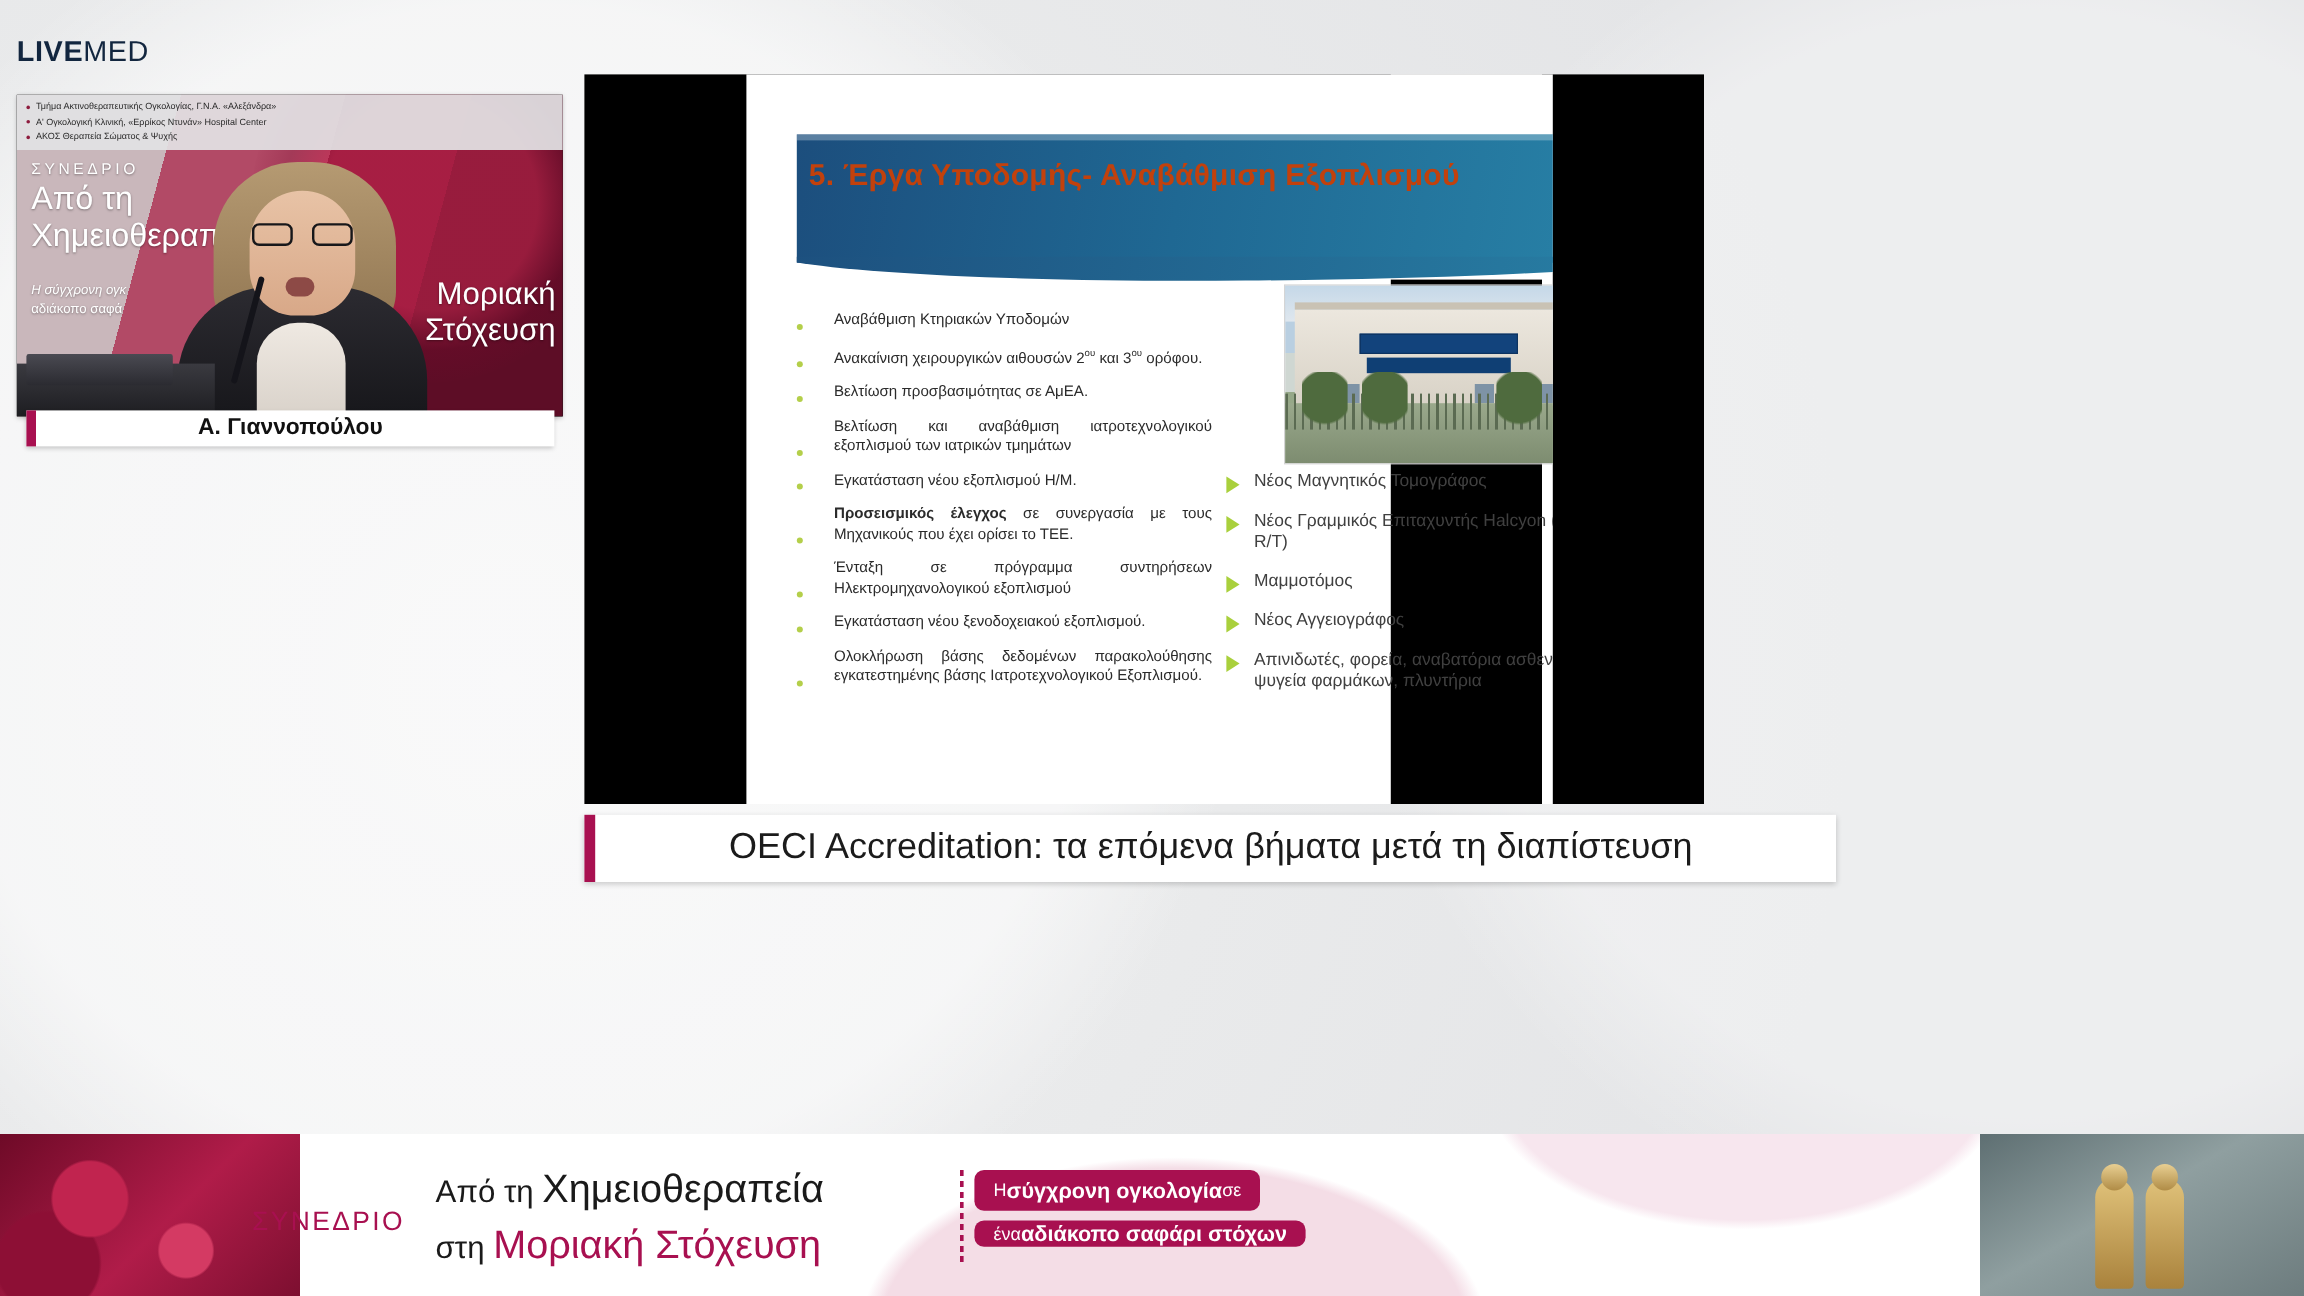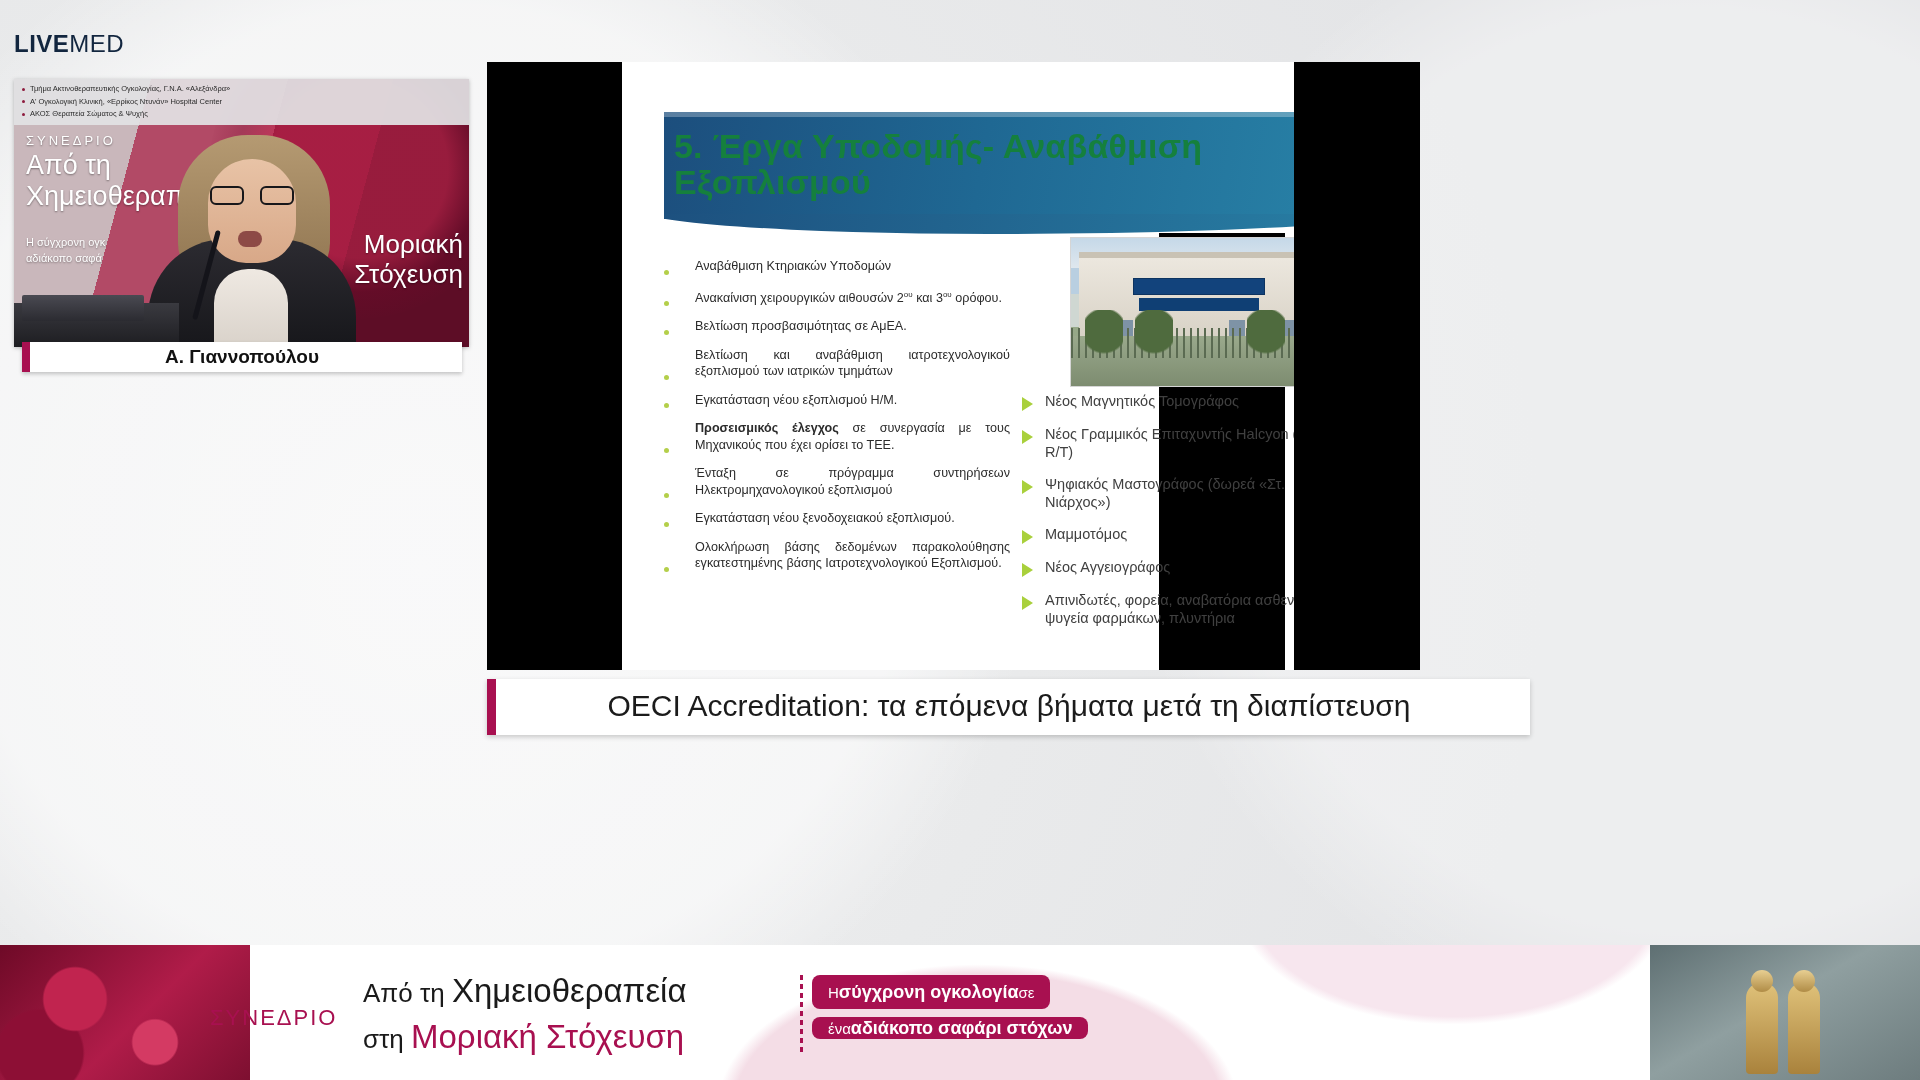--- a/index.html
+++ b/index.html
@@ -68,21 +68,21 @@
   .cam-head-strip .dt{
     width:3px; height:3px; border-radius:50%; background:#8d1b3d; flex:none;
   }
   .poster-text{
     position:absolute; left:12px; top:54px; width:240px; color:#fff;
     text-shadow:0 1px 2px rgba(0,0,0,.4);
   }
   .poster-text .pt-sm{ font-size:13px; letter-spacing:3px; font-weight:300; }
   .poster-text .pt-lg1{ font-size:27px; font-weight:300; line-height:31px; margin-top:2px;}
   .poster-text .pt-lg2{ font-size:27px; font-weight:300; line-height:31px;}
-  .poster-text .pt-b1{ font-size:11px; margin-top:22px; line-height:16px;}
+  .poster-text .pt-b1{ font-size:11px; margin-top:22px; line-height:16px;font-style:italic;}
   .poster-text .pt-b2{ font-size:11px; line-height:16px;}
   .poster-right{
     position:absolute; right:6px; top:150px; width:200px; color:#fff; text-align:right;
     text-shadow:0 1px 2px rgba(0,0,0,.4);
   }
   .poster-right .r1{ font-size:26px; font-weight:300; line-height:30px;}
   .poster-right .r2{ font-size:26px; font-weight:300; line-height:30px;}
   
   .speaker{
     position:absolute; left:128px; bottom:0; width:220px; height:215px;
@@ -179,21 +179,21 @@
     position:absolute; left:42px; top:152px; width:760px; height:22px; z-index:4;
     overflow:hidden;
   }
   .band-curve i{
     position:absolute; left:-30px; top:-42px; width:860px; height:62px;
     background:linear-gradient(100deg,#1c4e7d 0%, #2a87ab 100%);
     border-radius:0 0 60% 42%;
   }
   .slide-title{
     position:absolute; left:52px; top:66px; width:560px; z-index:6;
-    color:#15803d; font-size:34px; font-weight:bold; line-height:36px;
+    color:#c2410c; font-size:25px; font-weight:bold; line-height:36px;
     letter-spacing:.2px;
   }
 
   
   .slide-photo{
     position:absolute; left:448px; top:175px; width:245px; height:150px; z-index:6;
     border:1px solid #d5d5d5; overflow:hidden;
     background:linear-gradient(#b9cfe1 0 38%, #cfd7d2 38% 60%, #96a888 60% 100%);
   }
   .ph-sky{ position:absolute; left:0; top:0; width:100%; height:30px;
@@ -462,24 +462,20 @@
       <div class="br">
           <span class="tri"></span>
           <span class="tx">Νέος Μαγνητικός Τομογράφος</span>
         </div>
       <div class="br">
           <span class="tri"></span>
           <span class="tx">Νέος Γραμμικός Επιταχυντής Halcyon (για R/T)</span>
         </div>
       <div class="br">
           <span class="tri"></span>
-          <span class="tx">Ψηφιακός Μαστογράφος (δωρεά «Στ. Νιάρχος»)</span>
-        </div>
-      <div class="br">
-          <span class="tri"></span>
           <span class="tx">Μαμμοτόμος</span>
         </div>
       <div class="br">
           <span class="tri"></span>
           <span class="tx">Νέος Αγγειογράφος</span>
         </div>
       <div class="br">
           <span class="tri"></span>
           <span class="tx">Απινιδωτές, φορεία, αναβατόρια ασθενών, ψυγεία φαρμάκων, πλυντήρια</span>
         </div>

